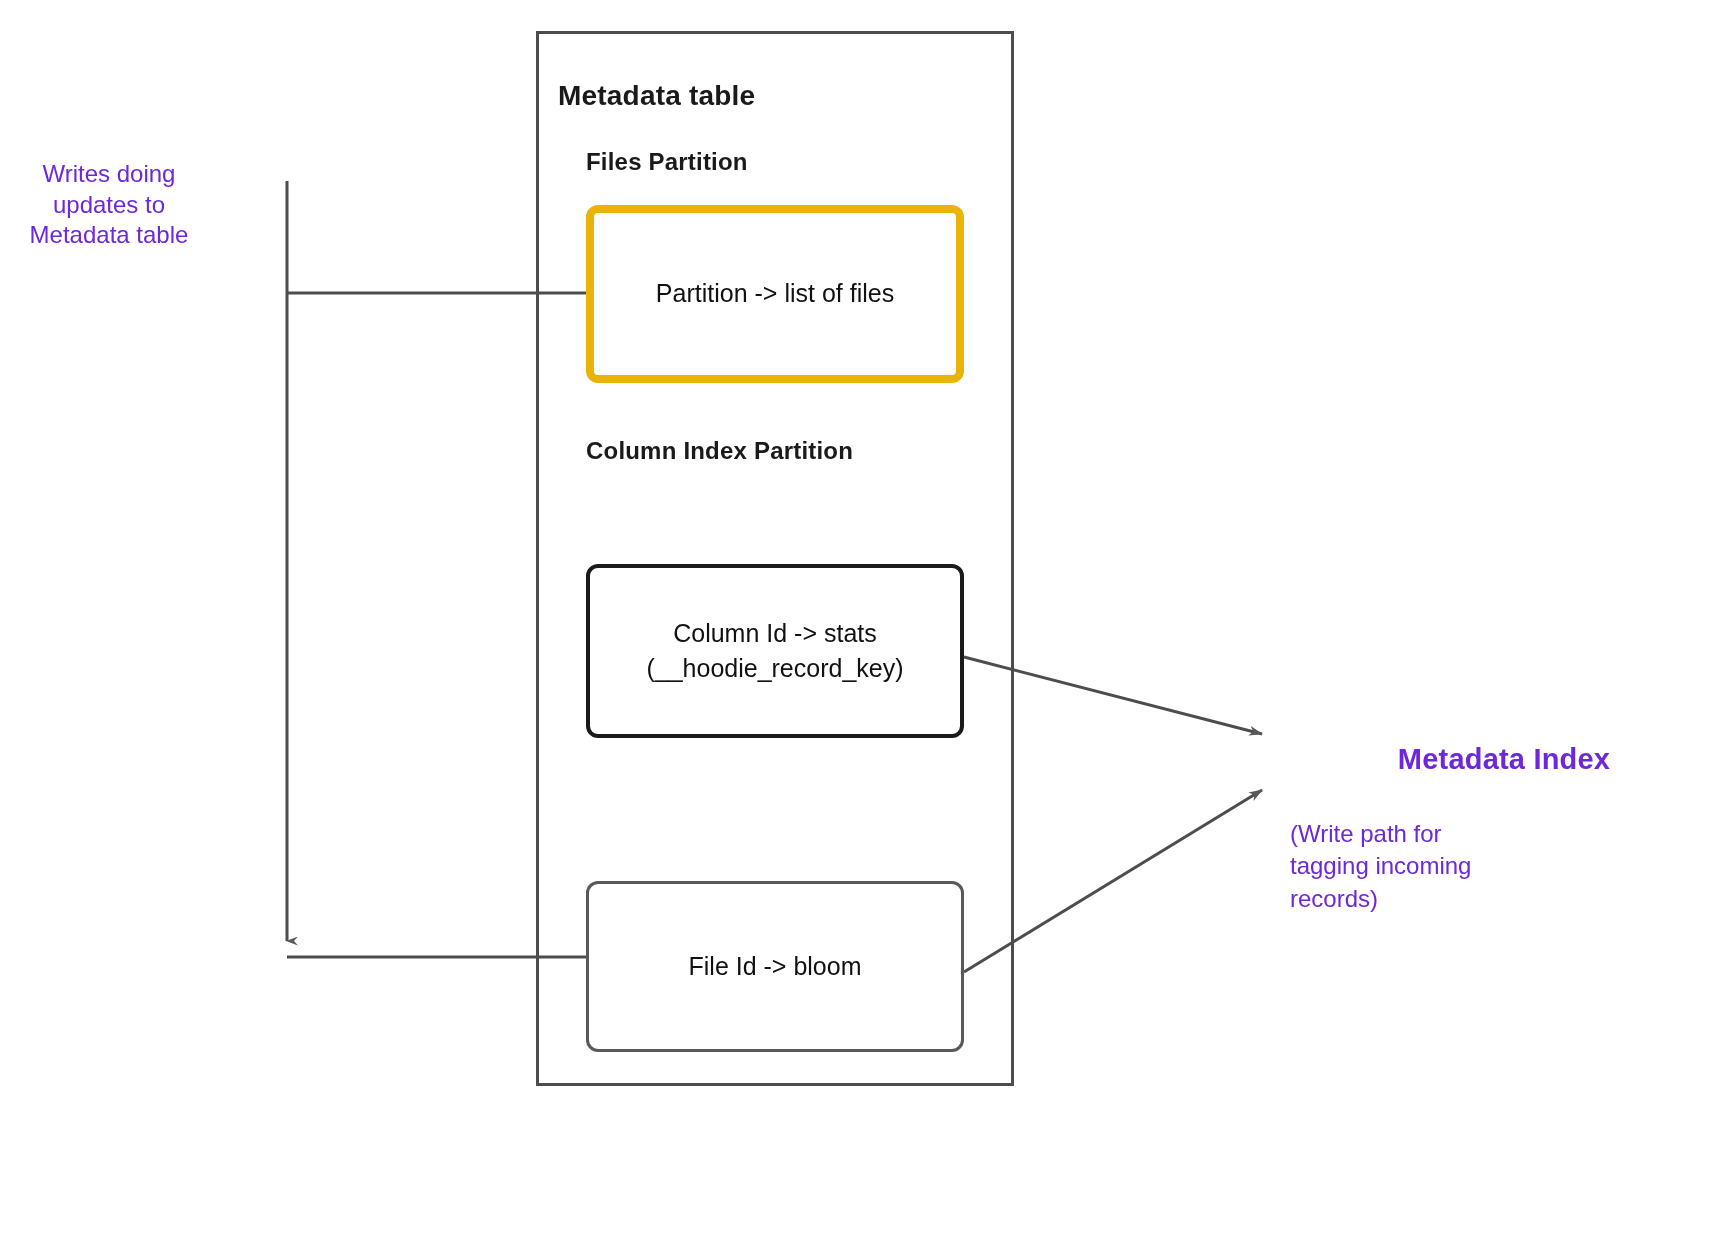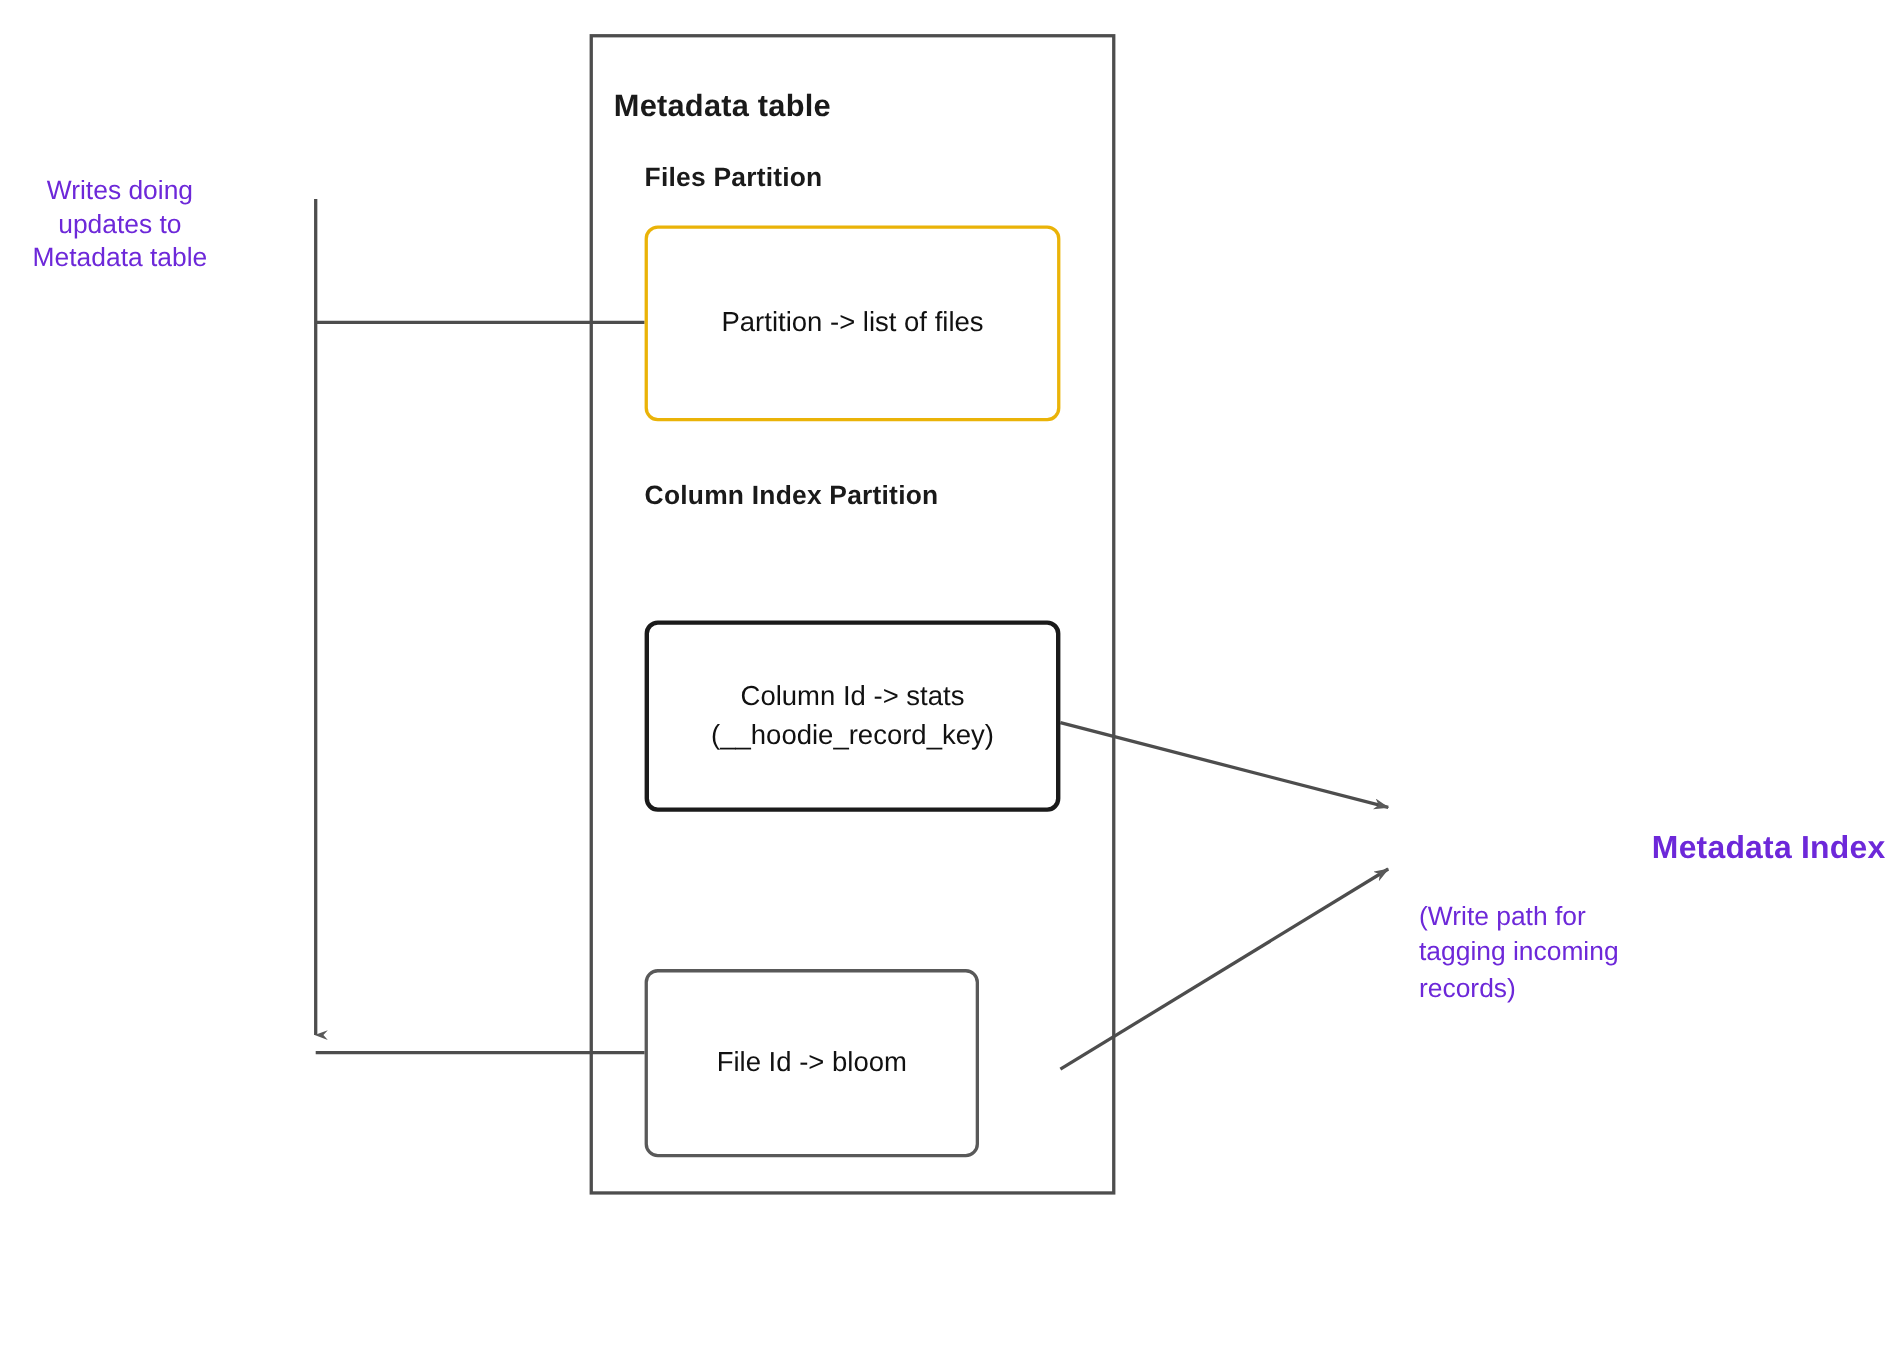--- a/index.html
+++ b/index.html
@@ -80,48 +80,47 @@
     background: #ffffff;
     display: flex;
     align-items: center;
     justify-content: center;
     text-align: center;
     font-size: 25px;
     color: #111111;
   }
   #files-partition-box {
     left: 586px; top: 205px; width: 378px; height: 178px;
-    border: 3px solid #eab308;
+    border: 8px solid #eab308;
   }
   #column-stats-box {
     left: 586px; top: 532px; width: 378px; height: 174px;
     border: 4px solid #1a1a1a;
     margin-top: 32px;
   }
   #bloom-filter-box {
-    left: 586px; top: 881px; width: 304px; height: 171px;
+    left: 586px; top: 881px; width: 378px; height: 171px;
     border: 3px solid #595959;
   }
   .inner-box .box-text { white-space: pre-line; line-height: 1.42; }
 
   
   #writes-label {
     left: 14px; top: 159px; width: 190px;
     font-size: 24px;
     text-align: center;
   }
 
   
   #metadata-index-title {
     left: 1294px; top: 741px; width: 420px;
     font-size: 29px;
     font-weight: bold;
-    text-align: right;
+    text-align: center;
     letter-spacing: 0.2px;
-    margin-top: 12px;
   }
   #metadata-index-note {
     left: 1290px; top: 818px; width: 290px;
     font-size: 24px;
     text-align: left;
     line-height: 1.35;
   }
 </style>
 </head>
 <body>

